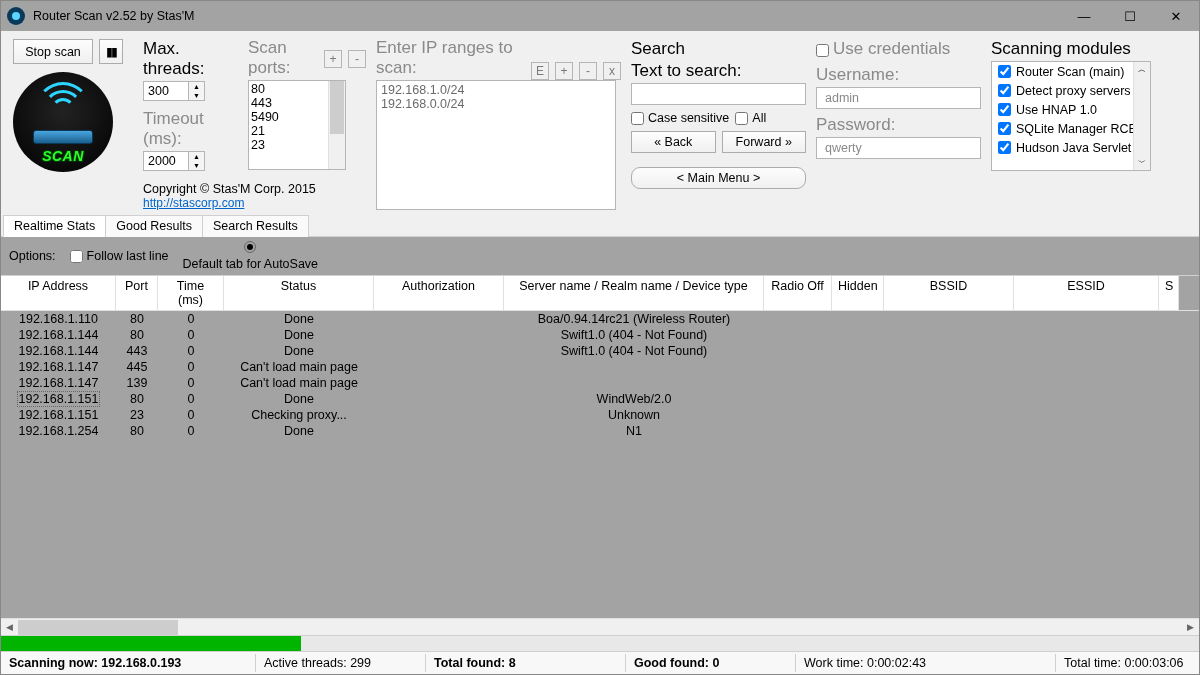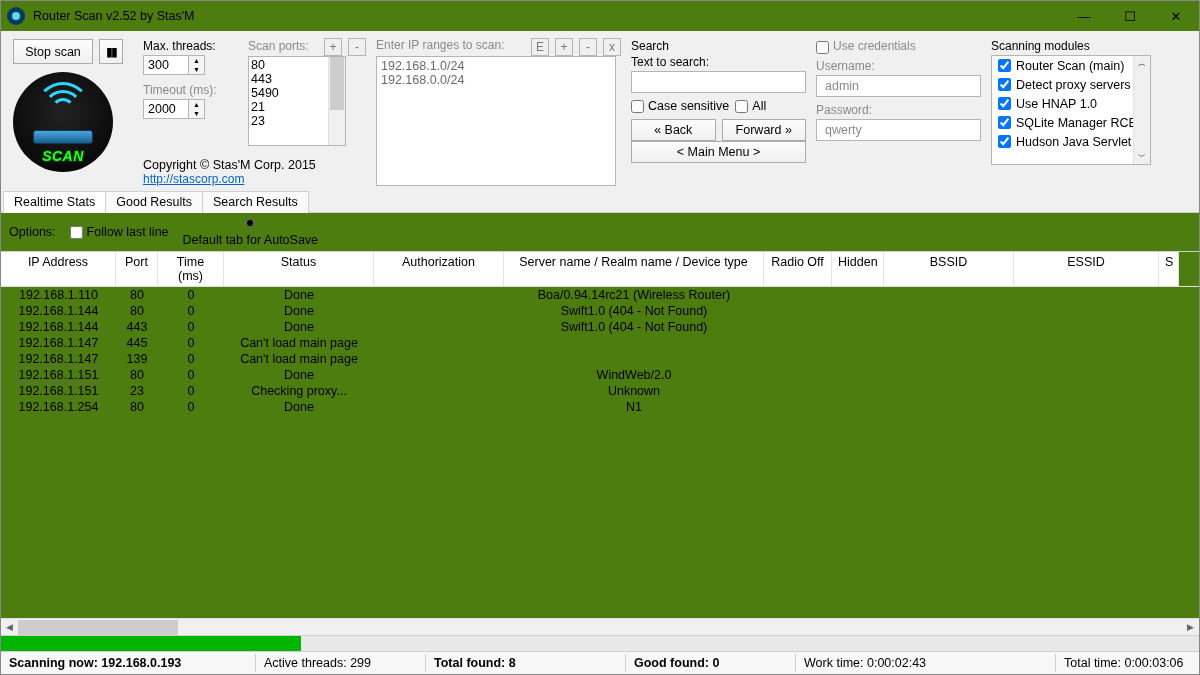--- a/index.html
+++ b/index.html
@@ -1,17 +1,17 @@
 <!DOCTYPE html>
 <html><head>
 <meta charset="utf-8">
 <style>
   * { box-sizing: border-box; }
   html, body { margin:0; padding:0; font-family: "Segoe UI", Tahoma, sans-serif; font-size: 12px; color:#000; background:#fff; }
-  .window { width:1200px; height:675px; border:1px solid #888; background:#4d7c0f; display:flex; flex-direction:column; }
+  .window { width:1200px; height:675px; border:1px solid #888; background:#a3a3a3; display:flex; flex-direction:column; }
   
   .titlebar { height:30px; display:flex; align-items:center; padding:0 0 0 6px; font-size:12.5px; }
   .title-icon { width:18px; height:18px; border-radius:50%; background:#0a3a5a; display:flex; align-items:center; justify-content:center; margin-right:6px; }
   .title-icon-inner { width:8px; height:8px; border-radius:50%; background:#5bd6ff; }
   .title-text { flex:1; padding-left:2px; }
   .win-controls { display:flex; }
   .win-btn { width:46px; height:30px; display:flex; align-items:center; justify-content:center; font-size:13px; }
   
   .top-panel { display:flex; padding:8px 10px 4px 12px; gap:10px; background:#f0f0f0; }
   .col-scanbtn { display:flex; flex-direction:column; align-items:flex-start; }
@@ -19,21 +19,21 @@
   .pause-btn { padding:4px 6px; }
   .row-flex { display:flex; gap:6px; }
   .logo-wrap { margin-top:8px; width:100px; height:100px; border-radius:50%; background:radial-gradient(circle at 50% 40%, #222 0%, #0a0a0a 70%, #000 100%); display:flex; flex-direction:column; align-items:center; justify-content:center; position:relative; overflow:hidden; }
   .wifi-arc { position:absolute; border:3px solid #2dd6ff; border-bottom-color:transparent; border-left-color:transparent; border-right-color:transparent; border-radius:50%; }
   .wifi-arc.a1 { width:56px; height:56px; top:10px; }
   .wifi-arc.a2 { width:40px; height:40px; top:18px; }
   .wifi-arc.a3 { width:24px; height:24px; top:26px; }
   .router-box { position:absolute; bottom:28px; width:60px; height:14px; background:linear-gradient(#4aa6e0,#1a5f8e); border:1px solid #0a3a5a; border-radius:3px; }
   .scan-label { position:absolute; bottom:8px; font-weight:900; font-size:14px; color:#2bff2b; text-shadow:1px 1px 0 #033a03, -1px -1px 0 #033a03, 1px -1px 0 #033a03, -1px 1px 0 #033a03; font-style:italic; letter-spacing:0.5px }
   .col { display:flex; flex-direction:column; }
-  .lbl { font-size:12px; margin-bottom:2px; }
+  .lbl { font-size:17px; margin-bottom:2px; }
   .lbl.gray { color:#8a8a8a; }
   .spinner { display:flex; }
   .spinner input { width:46px; border:1px solid #b5b5b5; padding:2px 4px; font-family:inherit; font-size:12.5px; }
   .spin-arrows { width:16px; display:flex; flex-direction:column; border:1px solid #b5b5b5; border-left:none; }
   .spin-arrows div { flex:1; display:flex; align-items:center; justify-content:center; font-size:7px; background:#f5f5f5; }
   .small-btn { width:18px; height:18px; border:1px solid #b5b5b5; background:#f0f0f0; display:flex; align-items:center; justify-content:center; font-size:12px; color:#7a7a7a; }
   .ports-list { width:98px; height:90px; border:1px solid #b5b5b5; background:#fff; font-size:12.5px; padding:1px 2px; overflow:hidden; position:relative; }
   .ports-list .scrollbar { position:absolute; right:0; top:0; bottom:0; width:17px; background:#f0f0f0; border-left:1px solid #e0e0e0; }
   .ports-list .scroll-thumb { position:absolute; top:0; height:60%; left:1px; right:1px; background:#cdcdcd; }
   .ip-box { width:240px; height:130px; border:1px solid #b5b5b5; background:#fff; padding:2px 4px; font-size:12.5px; color:#6a6a6a; }
@@ -154,21 +154,21 @@
             <div>21</div>
             <div>23</div>
           </div>
         <div class="scrollbar">
             <div class="scroll-thumb"></div>
           </div>
       </div>
     </div>
 
     <div class="col" style="width:245px; margin-top:-1px">
-      <div class="row-flex" style="align-items:flex-start;">
+      <div class="row-flex" style="align-items:flex-end;">
         <span class="lbl gray" style="flex:1">Enter IP ranges to scan:</span>
         <div class="small-btn">E</div>
         <div class="small-btn">+</div>
         <div class="small-btn">-</div>
         <div class="small-btn">x</div>
       </div>
       <div class="ip-box" id="ip-container">
           <div>192.168.1.0/24</div>
           <div>192.168.0.0/24</div>
         </div>
@@ -185,21 +185,21 @@
           </label>
         <label class="chk">
             <input type="checkbox" style="">
             <span>All</span>
           </label>
       </div>
       <div class="row-flex" style="margin-top:6px;">
         <button class="btn sm" style="flex:1">« Back</button>
         <button class="btn sm" style="flex:1">Forward »</button>
       </div>
-      <button class="btn sm" style="margin-top:0;">&lt; Main Menu &gt;</button>
+      <button class="btn sm" style="margin-top:14px;border-radius:9px;">&lt; Main Menu &gt;</button>
     </div>
 
     <div class="col" style="width:165px;">
       <label class="chk" style="margin-bottom:4px;">
           <input type="checkbox" style="">
           <span class="gray lbl">Use credentials</span>
         </label>
       <div class="lbl gray">Username:</div>
       <input class="tf disabled" disabled="" value="admin" style="">
       <div style="height:6px"></div>

